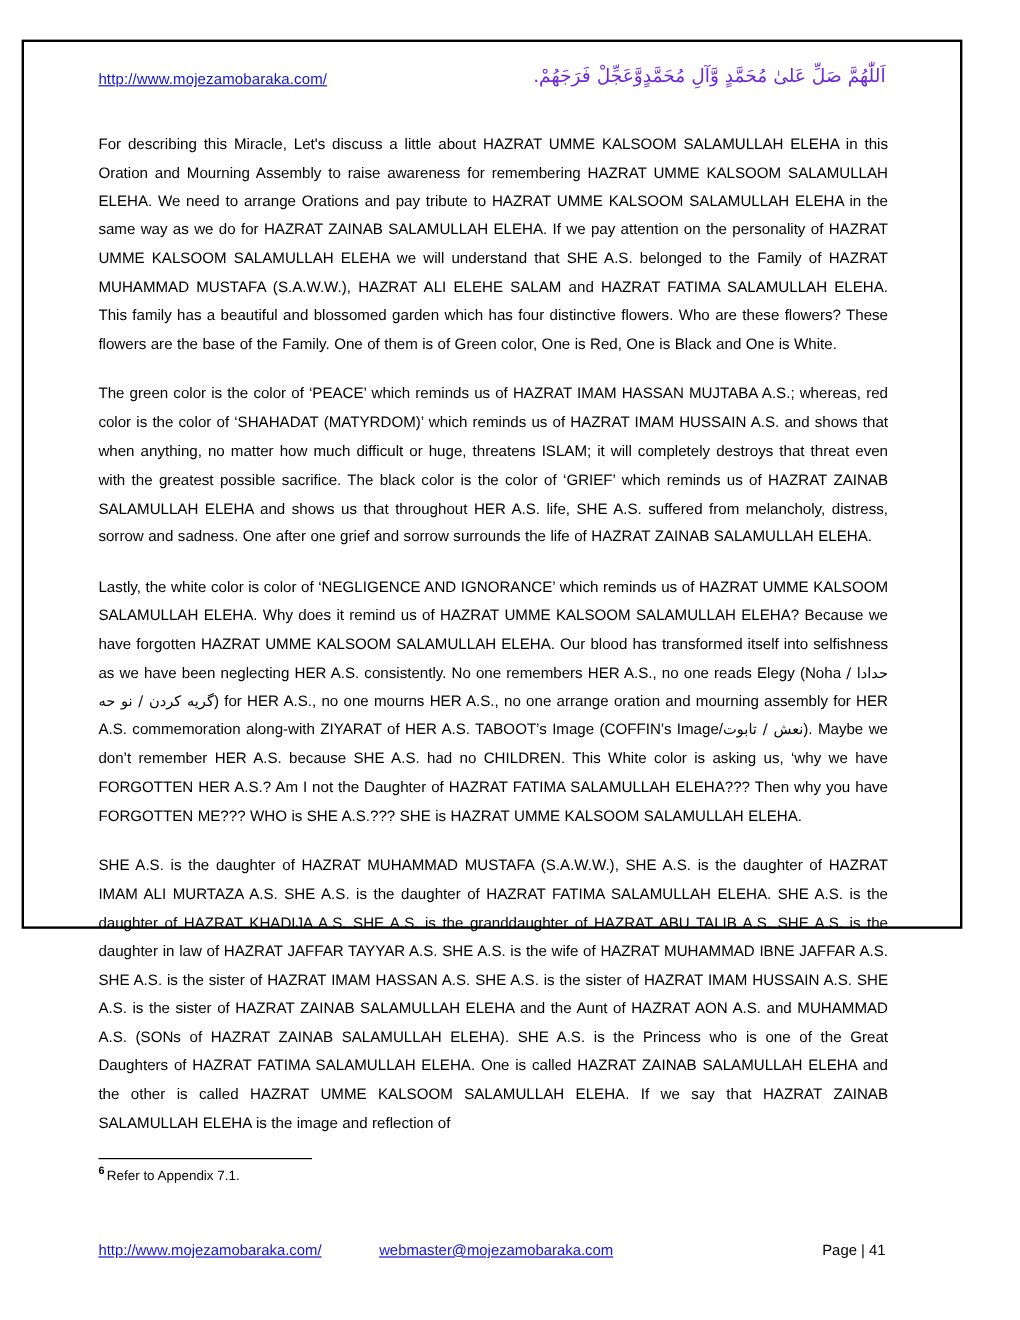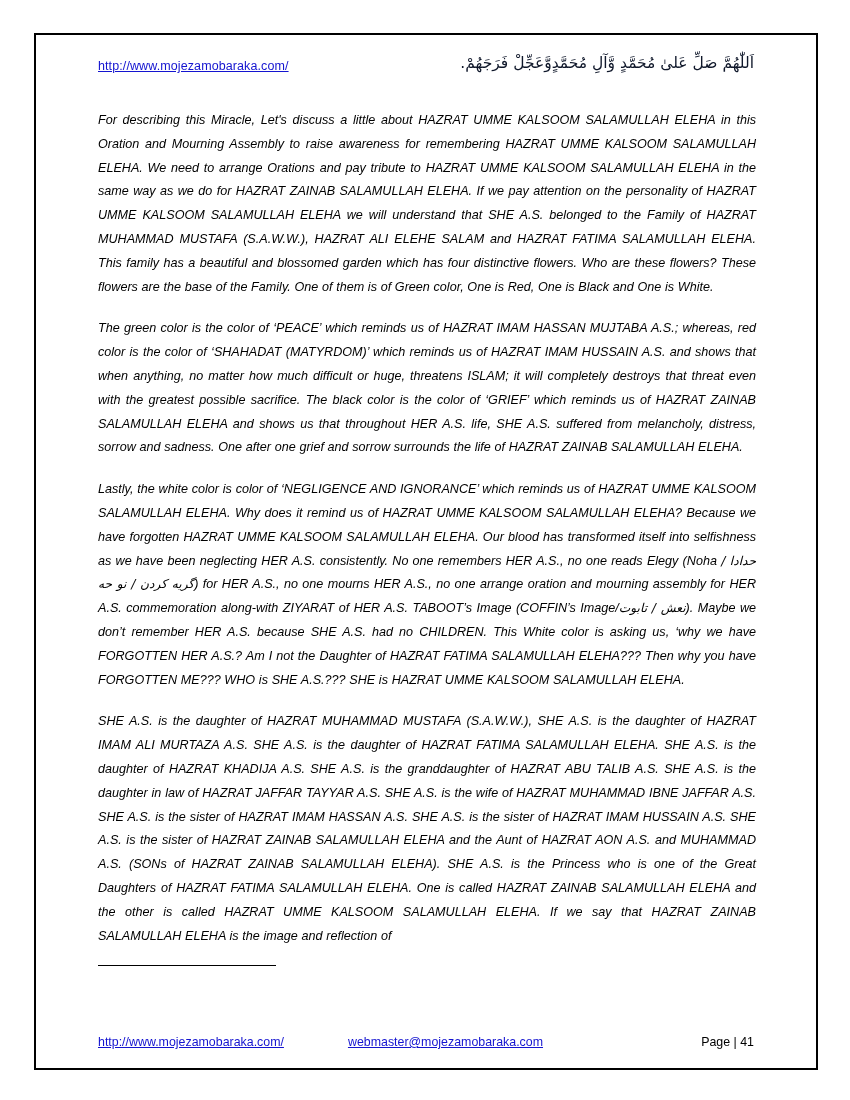--- a/index.html
+++ b/index.html
@@ -9,24 +9,24 @@
   }
   body {
     width: 850px;
     height: 1100px;
     font-family: "Liberation Sans", sans-serif;
     color: #000000;
     overflow: hidden;
   }
   .page {
     position: absolute;
-    left: 34px;
+    left: 18px;
     top: 33px;
     width: 784px;
-    height: 1037px;
+    height: 741px;
     border: 2px solid #000000;
     box-sizing: border-box;
     background: #ffffff;
   }
   .page-inner {
     position: absolute;
     left: 62px;
     top: 14px;
     width: 658px;
   }
@@ -46,21 +46,21 @@
     line-height: 1.2;
     padding-top: 10px;
     white-space: nowrap;
   }
   .header-arabic {
     font-family: "DejaVu Sans", sans-serif;
     direction: rtl;
     unicode-bidi: bidi-override;
     font-size: 15.5px;
     line-height: 1.6;
-    color: #0f172a;
+    color: #6d28d9;
     white-space: nowrap;
     padding-top: 2px;
     padding-right: 2px;
   }
 
   
   .section-heading {
     font-size: 19.5px;
     font-weight: bold;
     margin: 28px 0 0 0;
@@ -70,21 +70,20 @@
   .section-heading sup {
     font-size: 11.5px;
     font-weight: bold;
     vertical-align: super;
     line-height: 0;
   }
 
   
   .body-copy {
     margin-top: 20px;
-    font-style: italic;
   }
   p.para {
     font-size: 12.6px;
     line-height: 23.8px;
     text-align: justify;
     text-justify: inter-word;
     margin: 0 0 18px 0;
     word-spacing: 0.2px;
   }
   p.para:last-child { margin-bottom: 16px; }
@@ -133,21 +132,21 @@
   }
   .footer-site {
     color: #1414d0;
     text-decoration: underline;
     white-space: nowrap;
   }
   .footer-mail {
     color: #1414d0;
     text-decoration: underline;
     white-space: nowrap;
-    margin-left: 64px;
+    margin-left: 48px;
   }
   .footer-page {
     margin-left: auto;
     color: #000000;
     white-space: nowrap;
     padding-right: 4px;
   }
 </style>
 </head>
 <body>
@@ -170,20 +169,21 @@
 
       <p class="para"><span>Lastly, the white color is color of ‘NEGLIGENCE AND IGNORANCE’ which reminds us of HAZRAT UMME KALSOOM SALAMULLAH ELEHA. Why does it remind us of HAZRAT UMME KALSOOM SALAMULLAH ELEHA? Because we have forgotten HAZRAT UMME KALSOOM SALAMULLAH ELEHA. Our blood has transformed itself into selfishness as we have been neglecting HER A.S. consistently. No one remembers HER A.S., no one reads Elegy (Noha </span><span class="ar">حدادا / گریه کردن / نو حه</span><span>) for HER A.S., no one mourns HER A.S., no one arrange oration and mourning assembly for HER A.S. commemoration along-with ZIYARAT of HER A.S. TABOOT’s Image (COFFIN’s Image/</span><span class="ar">نعش / تابوت</span><span>). Maybe we don’t remember HER A.S. because SHE A.S. had no CHILDREN. This White color is asking us, ‘why we have FORGOTTEN HER A.S.? Am I not the Daughter of HAZRAT FATIMA SALAMULLAH ELEHA??? Then why you have FORGOTTEN ME??? WHO is SHE A.S.??? SHE is HAZRAT UMME KALSOOM SALAMULLAH ELEHA.</span></p>
 
       <p class="para">SHE A.S. is the daughter of HAZRAT MUHAMMAD MUSTAFA (S.A.W.W.), SHE A.S. is the daughter of HAZRAT IMAM ALI MURTAZA A.S. SHE A.S. is the daughter of HAZRAT FATIMA SALAMULLAH ELEHA. SHE A.S. is the daughter of HAZRAT KHADIJA A.S. SHE A.S. is the granddaughter of HAZRAT ABU TALIB A.S. SHE A.S. is the daughter in law of HAZRAT JAFFAR TAYYAR A.S. SHE A.S. is the wife of HAZRAT MUHAMMAD IBNE JAFFAR A.S. SHE A.S. is the sister of HAZRAT IMAM HASSAN A.S. SHE A.S. is the sister of HAZRAT IMAM HUSSAIN A.S. SHE A.S. is the sister of HAZRAT ZAINAB SALAMULLAH ELEHA and the Aunt of HAZRAT AON A.S. and MUHAMMAD A.S. (SONs of HAZRAT ZAINAB SALAMULLAH ELEHA). SHE A.S. is the Princess who is one of the Great Daughters of HAZRAT FATIMA SALAMULLAH ELEHA. One is called HAZRAT ZAINAB SALAMULLAH ELEHA and the other is called HAZRAT UMME KALSOOM SALAMULLAH ELEHA. If we say that HAZRAT ZAINAB SALAMULLAH ELEHA is the image and reflection of</p>
 
     </div>
   </div>
 
   <div class="footnote-area">
     <div class="footnote-rule"></div>
+    <p class="footnote-text"><sup>6</sup><span>Refer to Appendix 7.1.</span></p>
   </div>
 
   <div class="doc-footer">
     <a class="footer-site" href="#">http://www.mojezamobaraka.com/</a>
     <a class="footer-mail" href="#">webmaster@mojezamobaraka.com</a>
     <span class="footer-page">Page | 41</span>
   </div>
 
 </div>
 

